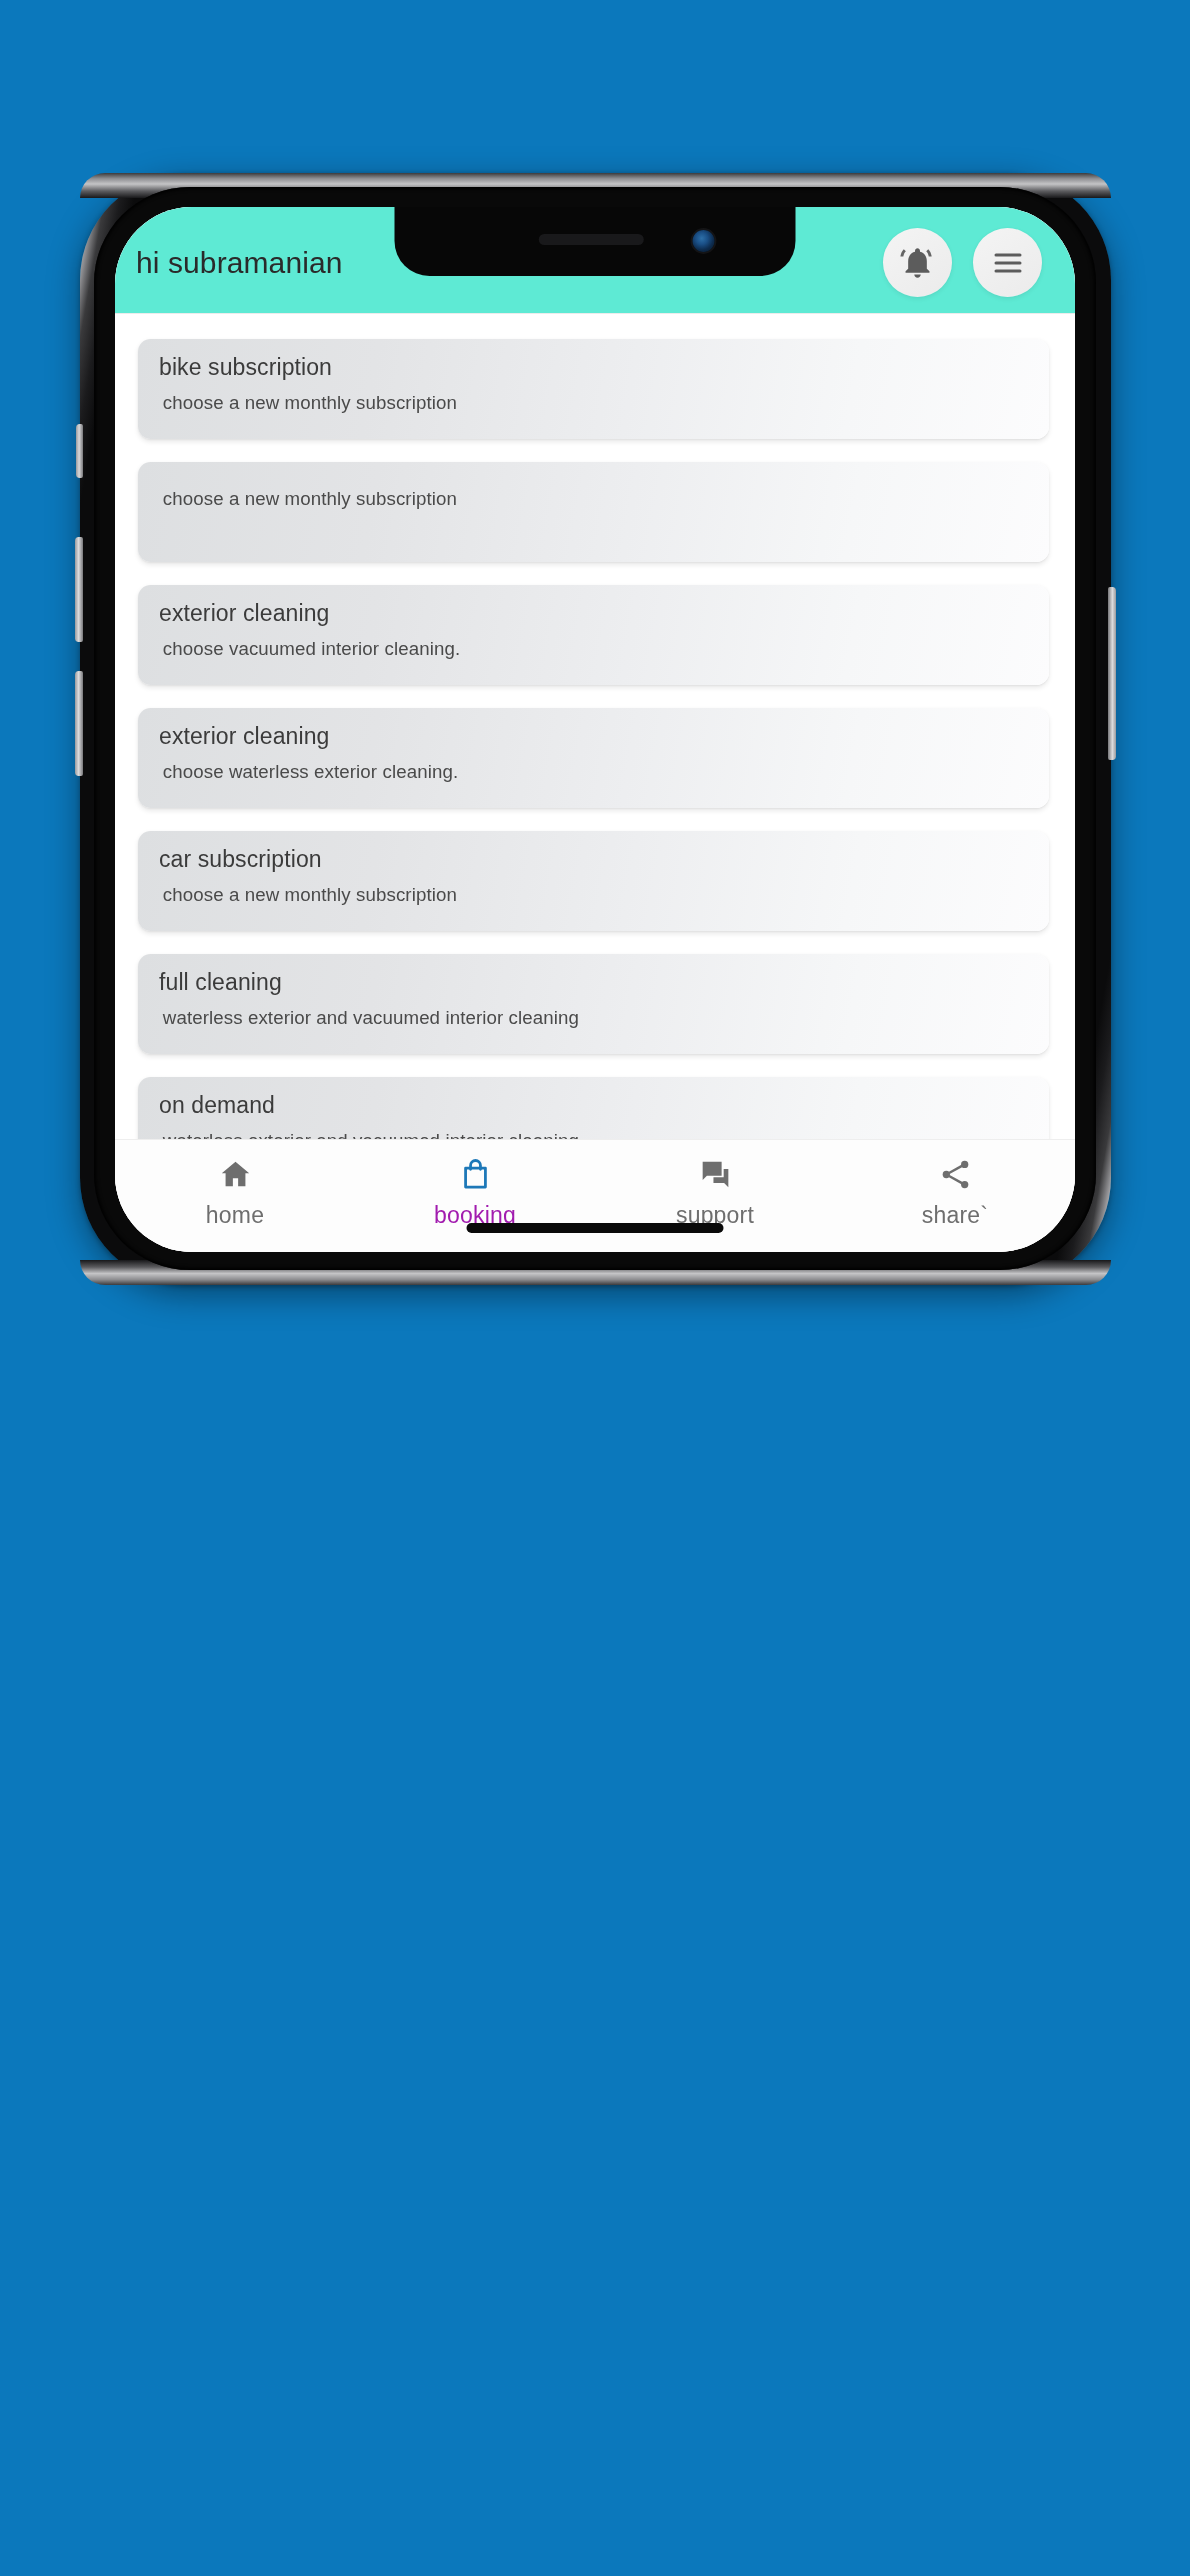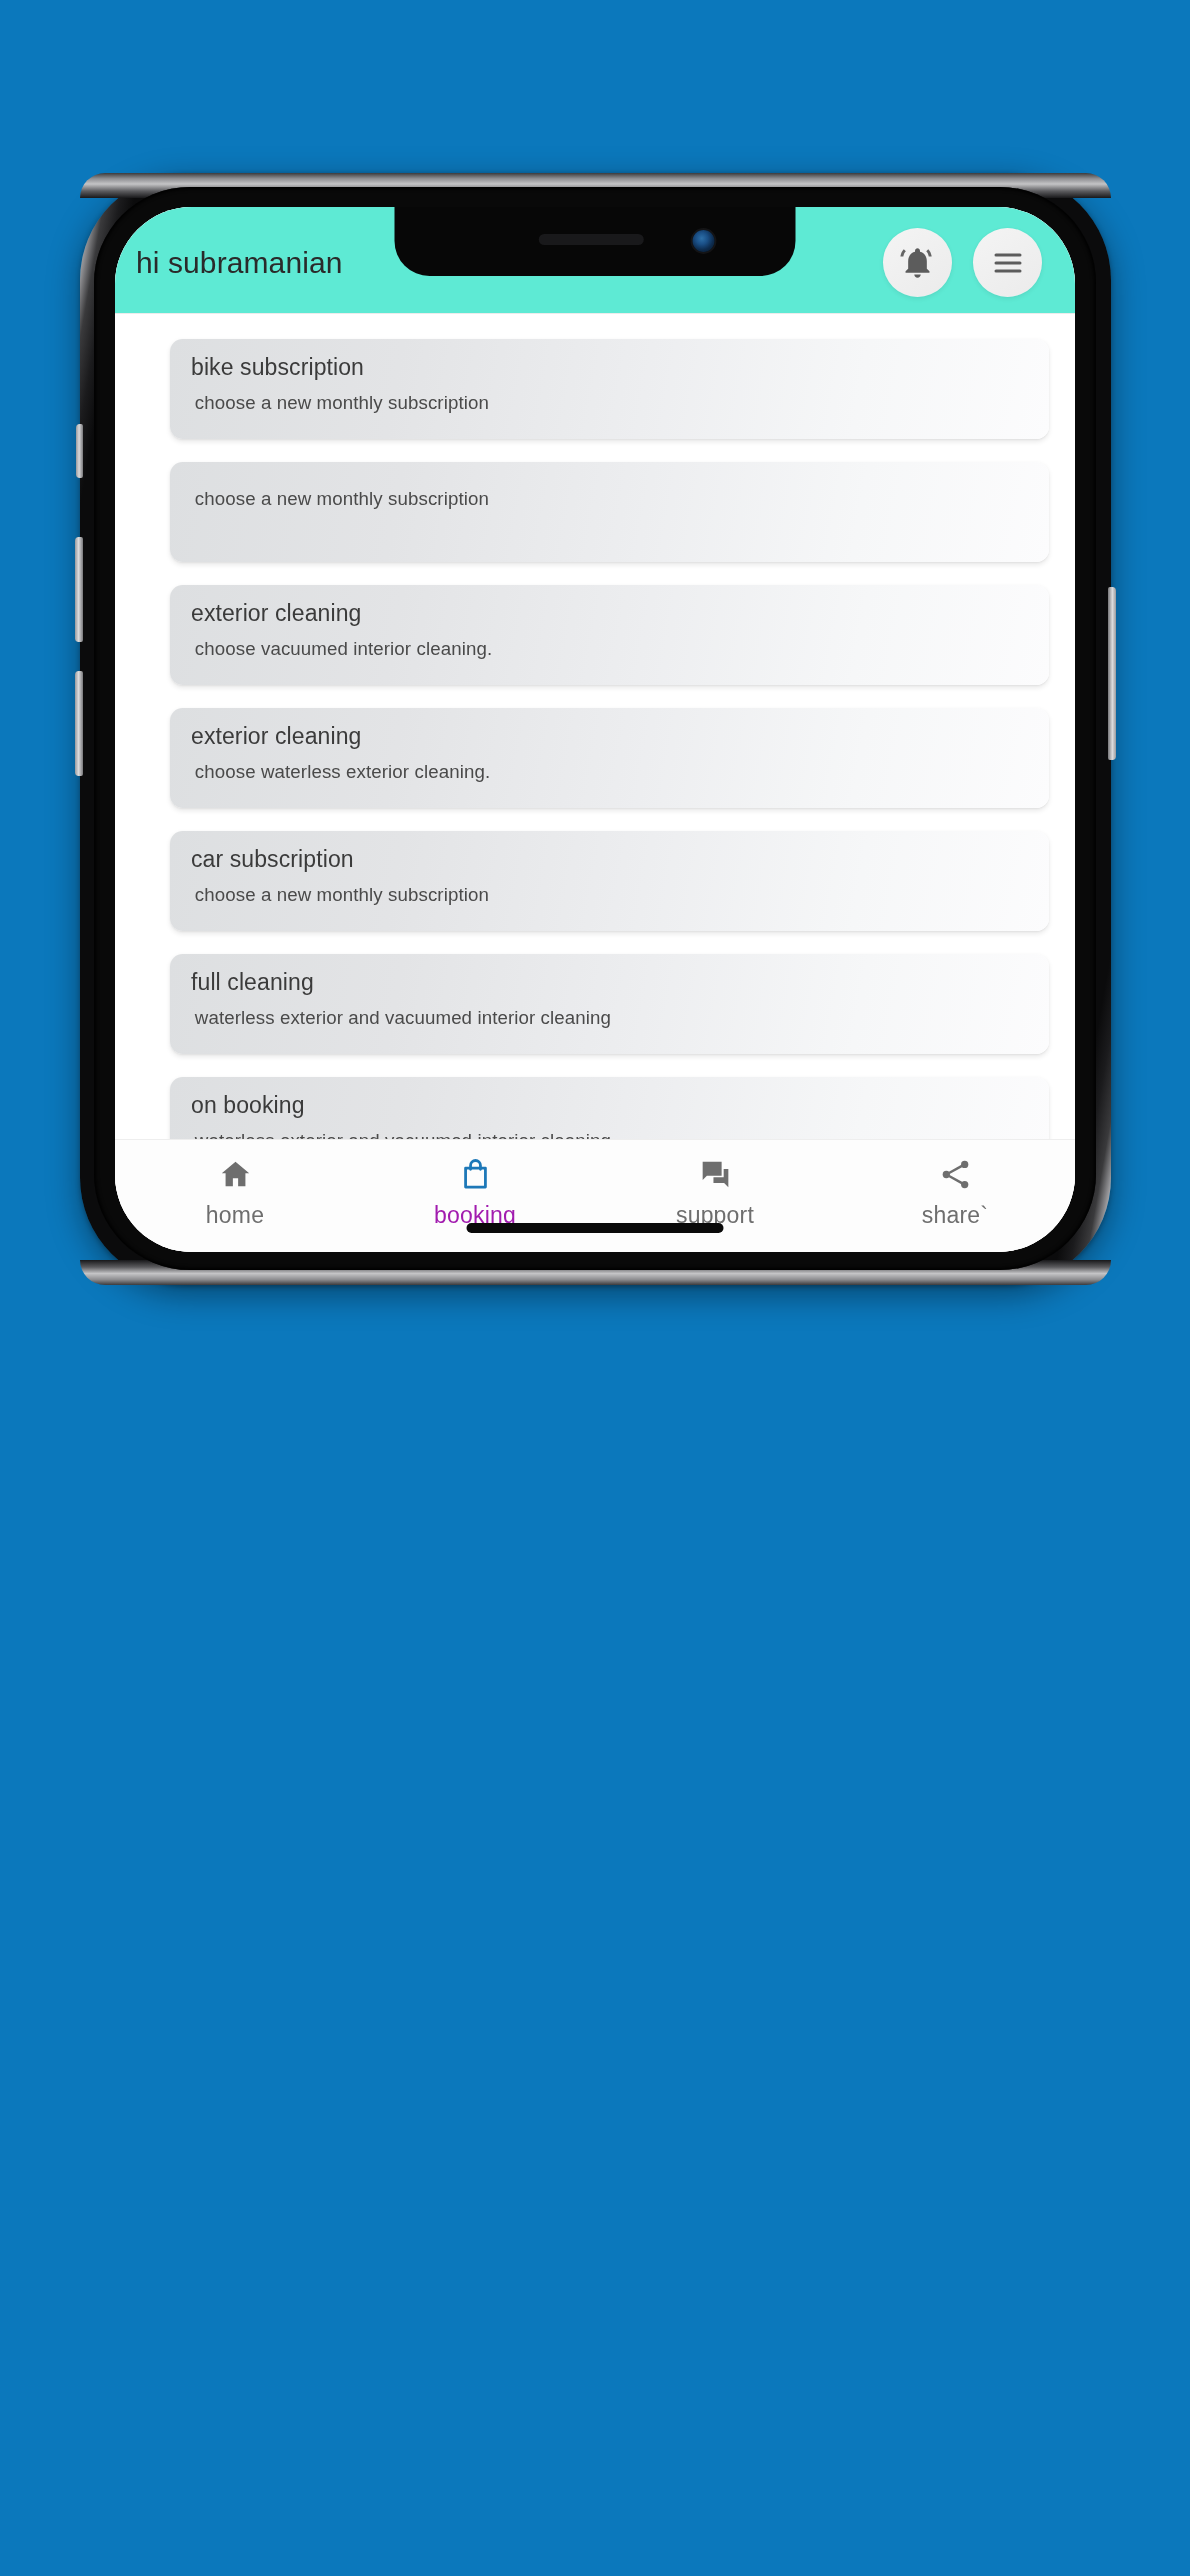--- a/index.html
+++ b/index.html
@@ -153,21 +153,20 @@
     box-shadow:0 1.9px 4.8px rgba(0,0,0,.07), 0 0 0 1px rgba(0,0,0,.012);
   }
   .circ-btn svg{ display:block; }
 
   
   .content{
     flex:1 1 auto;
     padding:25px 26px 0 23px;
     background:#ffffff;
     overflow:hidden;
-    margin-left:32px;
   }
 
   .card{
     position:relative;
     height:100px;
     margin-bottom:23px;
     border-radius:12.5px;
     background:linear-gradient(100deg,#dddfe1 0%, #e3e4e6 26%, #edeef0 54%, #f6f7f8 78%, #fcfcfd 100%);
     box-shadow:0 2.9px 5.8px rgba(0,0,0,.085), 0 1px 1.9px rgba(0,0,0,.05);
     padding:15.3px 21px 0 21px;
@@ -303,21 +302,21 @@
           <div class="card-title">car subscription</div>
           <div class="card-sub">choose a new monthly subscription</div>
         </div>
 
         <div class="card">
           <div class="card-title">full cleaning</div>
           <div class="card-sub">waterless exterior and vacuumed interior cleaning</div>
         </div>
 
         <div class="card">
-          <div class="card-title">on booking</div>
+          <div class="card-title">on demand</div>
           <div class="card-sub">waterless exterior and vacuumed interior cleaning</div>
         </div>
 
       </div>
 
       <div class="bottom-nav">
 
         <div class="nav-item inactive">
           <span class="nav-icon">
             <svg width="35" height="35" viewBox="0 0 24 24" fill="#6e6e6e">

